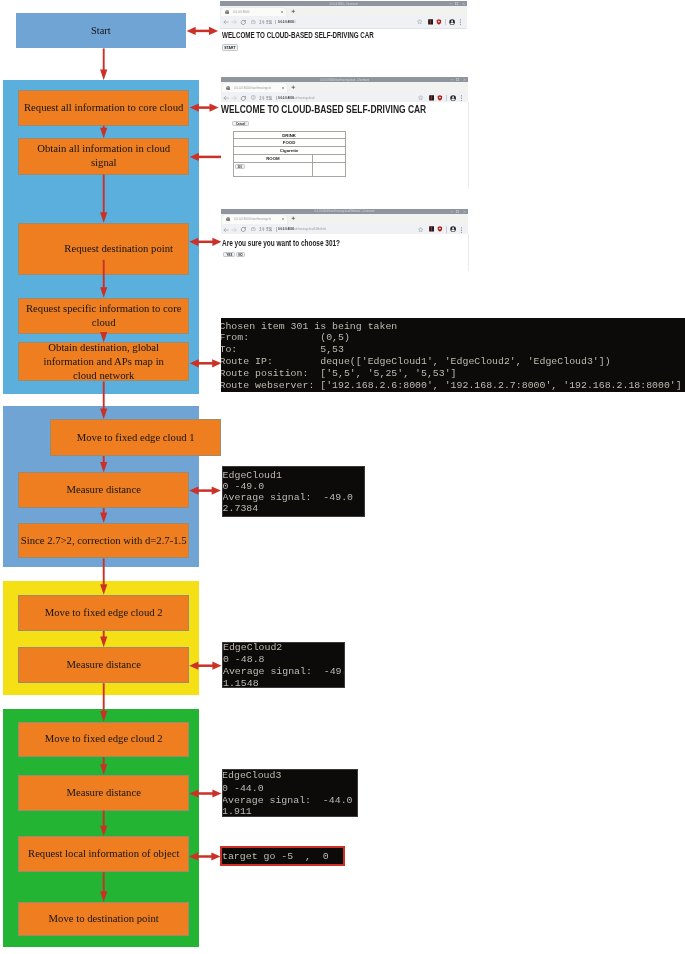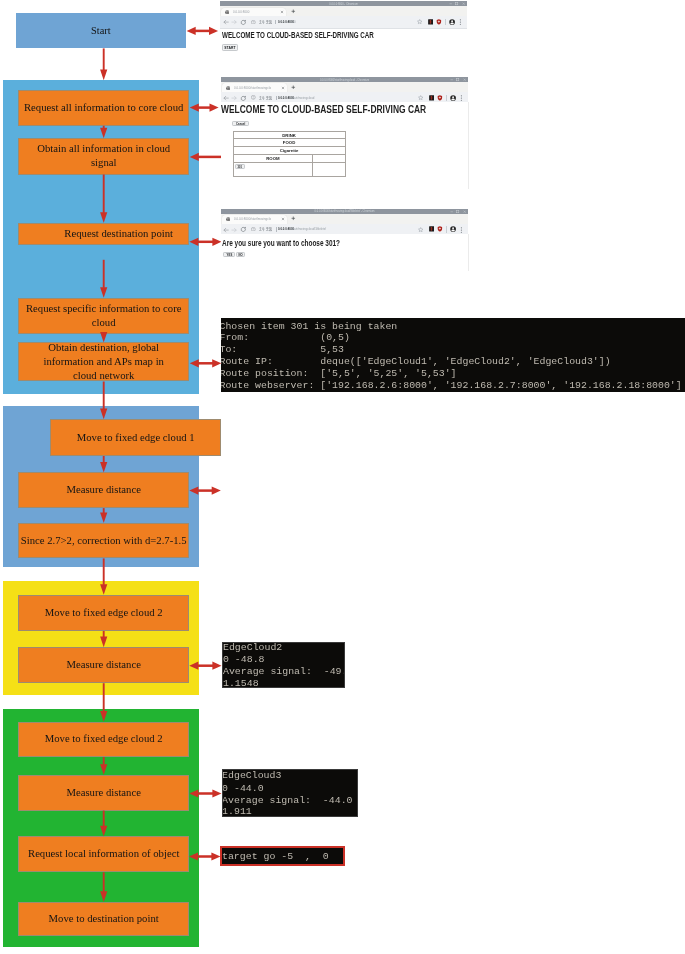--- a/index.html
+++ b/index.html
@@ -90,21 +90,21 @@
   <div class="startnode" style="left:16px;top:12.5px;width:169.6px;height:35.9px;">
     <span>Start</span>
   </div>
 
   <div class="node" style="top:89.5px;height:36.3px;">
     <span>Request all information to core cloud</span>
     </div>
   <div class="node" style="top:138px;height:36.5px;padding:0 14px;">
     <span>Obtain all information in cloud signal</span>
     </div>
-  <div class="node" style="top:223.4px;height:22px;padding-left:30px;">
+  <div class="node" style="top:223.4px;height:52px;padding-left:30px;">
     <span>Request destination point</span>
     </div>
   <div class="node" style="top:297.6px;height:36.1px;padding:0 6px;">
     <span>Request specific information to core cloud</span>
     </div>
   <div class="node" style="top:342.4px;height:39.1px;padding:0 12px;">
     <span>Obtain destination, global information and APs map in cloud network</span>
     </div>
   <div class="node" style="top:419px;height:37px;margin-left:32px;">
     <span>Move to fixed edge cloud 1</span>
@@ -561,20 +561,26 @@
 
 <div class="term" style="left:221.4px;top:318.4px;width:470px;height:74.1px;">
   <div class="ln" style="left:-1.9px;top:3.2px;">Chosen item 301 is being taken</div>
   <div class="ln" style="left:-1.9px;top:15px;">From:            (0,5)</div>
   <div class="ln" style="left:-1.9px;top:26.8px;">To:              5,53</div>
   <div class="ln" style="left:-1.9px;top:38.6px;">Route IP:        deque(['EdgeCloud1', 'EdgeCloud2', 'EdgeCloud3'])</div>
   <div class="ln" style="left:-1.9px;top:50.4px;">Route position:  ['5,5', '5,25', '5,53']</div>
   <div class="ln" style="left:-1.9px;top:62.2px;">Route webserver: ['192.168.2.6:8000', '192.168.2.7:8000', '192.168.2.18:8000']</div>
 </div>
 
+<div class="term" style="left:222px;top:465.5px;width:143.1px;height:51.7px;border:0.9px solid #3a3a3a;">
+  <div class="ln" style="left:-0.4px;top:4.1px;">EdgeCloud1</div>
+  <div class="ln" style="left:-0.4px;top:15.1px;">0 -49.0</div>
+  <div class="ln" style="left:-0.4px;top:26.2px;">Average signal:  -49.0</div>
+  <div class="ln" style="left:-0.4px;top:37.3px;">2.7384</div>
+</div>
 
 <div class="term" style="left:222.4px;top:641.6px;width:123px;height:46.4px;border:0.9px solid #3a3a3a;">
   <div class="ln" style="left:-0.4px;top:0.5px;">EdgeCloud2</div>
   <div class="ln" style="left:-0.4px;top:12.5px;">0 -48.8</div>
   <div class="ln" style="left:-0.4px;top:24.7px;">Average signal:  -49.5</div>
   <div class="ln" style="left:-0.4px;top:36.5px;">1.1548</div>
 </div>
 
 <div class="term" style="left:221.5px;top:768.5px;width:136.5px;height:48.4px;border:0.9px solid #3a3a3a;">
   <div class="ln" style="left:-0.4px;top:1.7px;">EdgeCloud3</div>

